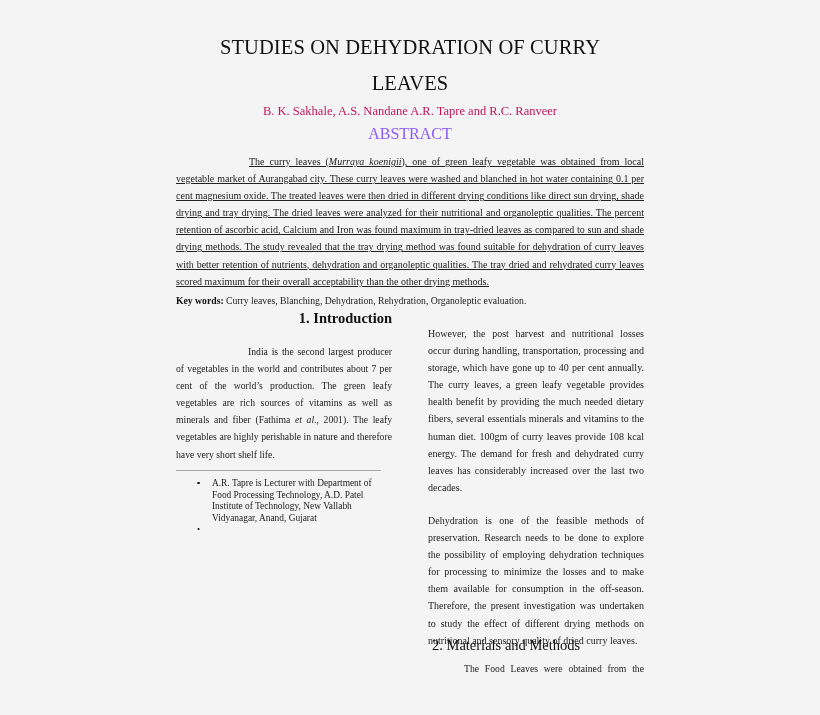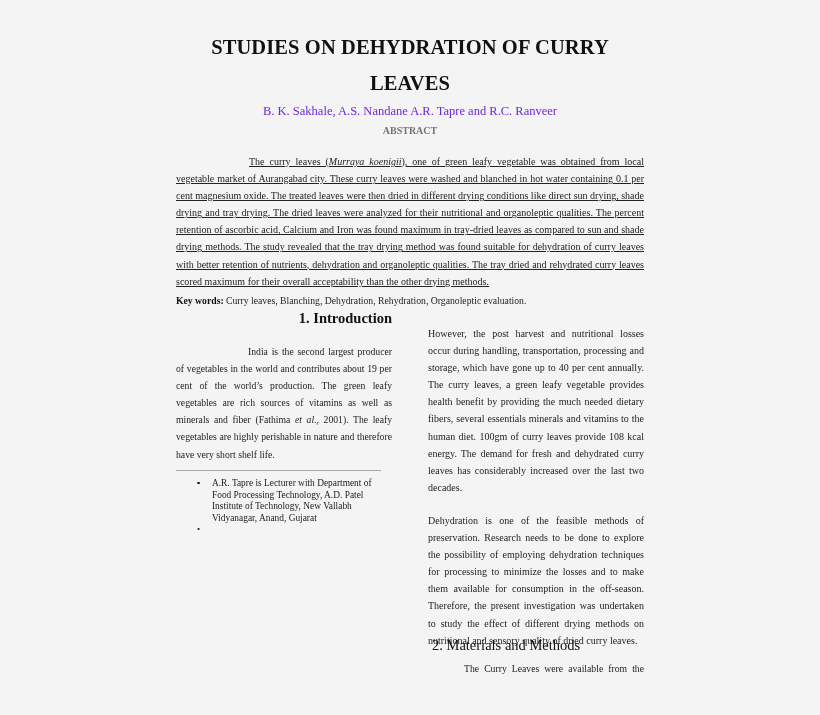--- a/index.html
+++ b/index.html
@@ -19,45 +19,45 @@
       position: absolute;
       left: 176px;
       top: 0;
       width: 468px;
     }
     .title {
       position: absolute;
       left: 0;
       width: 468px;
       text-align: center;
-      font-weight: bold;
+      font-weight: normal;
       font-size: 20.5px;
       color: #111;
       letter-spacing: 0.1px;
     }
     .title.l1 { top: 36px; }
     .title.l2 { top: 72px; }
     .authors {
       position: absolute;
       top: 104px;
       left: 0;
       width: 468px;
       text-align: center;
       font-size: 12.5px;
-      color: #6d28d9;
+      color: #be185d;
     }
     .abstract-heading {
       position: absolute;
       top: 125px;
       left: 0;
       width: 468px;
       text-align: center;
-      font-weight: bold;
-      font-size: 10px;
-      color: #737373;
+      font-weight: normal;
+      font-size: 16px;
+      color: #8b5cf6;
     }
     .abstract-body {
       position: absolute;
       top: 153px;
       left: 0;
       width: 468px;
       font-size: 10px;
       line-height: 17.1px;
       text-align: justify;
       color: #222;
@@ -175,34 +175,34 @@
     <span class="indent"></span><span>The curry leaves (</span><i>Murraya koenigii</i><span>), one of green leafy vegetable was obtained from local vegetable market of Aurangabad city. These curry leaves were washed and blanched in hot water containing 0.1 per cent magnesium oxide. The treated leaves were then dried in different drying conditions like direct sun drying, shade drying and tray drying.  The dried leaves were analyzed for their nutritional and organoleptic qualities. The percent retention of ascorbic acid, Calcium and Iron was found maximum in tray-dried leaves as compared to sun and shade drying methods. The study revealed that the tray drying method was found suitable for dehydration of curry leaves with better retention of nutrients, dehydration and organoleptic qualities. The tray dried and rehydrated curry leaves scored maximum for their overall acceptability than the other drying methods.</span>
   </div>
   <div class="keywords">
     <b>Key words:</b><span> Curry leaves, Blanching, Dehydration, Rehydration, Organoleptic evaluation.</span>
   </div>
 </div>
 
 <div class="col-left">
   <h2 class="section-heading">1. Introduction</h2>
   <div class="intro-body">
-    <span class="indent"></span><span>India is the second largest producer of vegetables in the world and contributes about 19 per cent of the world’s production. The green leafy vegetables are rich sources of vitamins as well as minerals and fiber (Fathima </span><i>et al</i><span>., 2001). The leafy vegetables are highly perishable in nature and therefore have very short shelf life.</span>
+    <span class="indent"></span><span>India is the second largest producer of vegetables in the world and contributes about 7 per cent of the world’s production. The green leafy vegetables are rich sources of vitamins as well as minerals and fiber (Fathima </span><i>et al</i><span>., 2001). The leafy vegetables are highly perishable in nature and therefore have very short shelf life.</span>
   </div>
 </div>
 
 <div class="footnote-rule"></div>
 
 <ul class="footnotes">
   <li><span class="bullet">•</span></li>
   <li><span class="bullet">•</span></li>
   <li><span class="bullet">•</span><span>A.R. Tapre is Lecturer with Department of Food Processing Technology, A.D. Patel Institute of Technology, New Vallabh Vidyanagar, Anand, Gujarat</span></li>
   <li><span class="bullet">•</span></li>
 </ul>
 
 <div class="col-right">
   <p class="right-body">However, the post harvest and nutritional losses occur during handling, transportation, processing and storage, which have gone up to 40 per cent annually. The curry leaves, a green leafy vegetable provides health benefit by providing the  much needed dietary fibers, several essentials minerals and vitamins to the human diet. 100gm of curry leaves provide 108 kcal energy. The demand for fresh and dehydrated curry leaves has considerably increased over the last two decades.</p>
   <p class="right-body">Dehydration is one of the feasible methods of preservation. Research needs to be done to explore the possibility of employing dehydration techniques for processing to minimize the losses and to make them available for consumption in the off-season. Therefore, the present investigation was undertaken to study the effect of different drying methods on nutritional and sensory quality of dried curry leaves.</p>
 </div>
 
 <div class="mm-heading">2. Materials and Methods</div>
 <div class="mm-body">
-  <span class="indent"></span><span>The Curry Leaves were available from the</span>
+  <span class="indent"></span><span>The Food Leaves were obtained from the</span>
 </div>
 
 </body></html>

